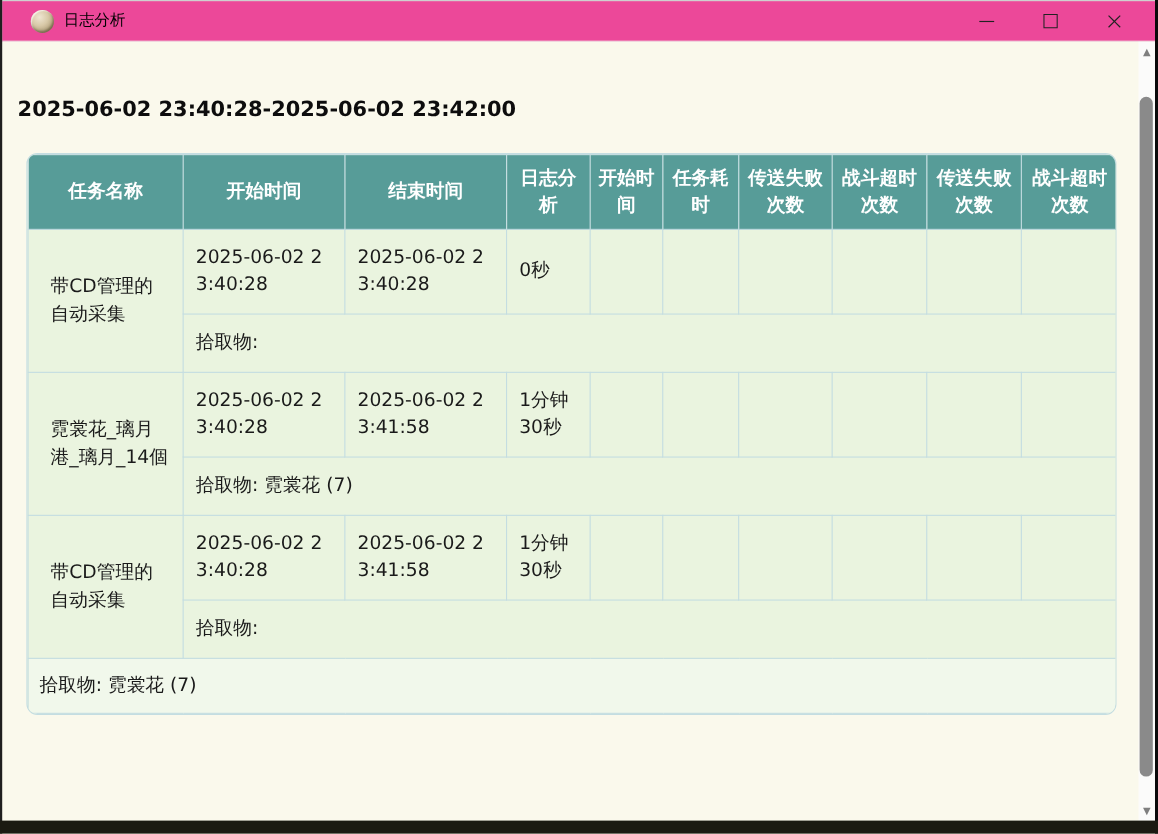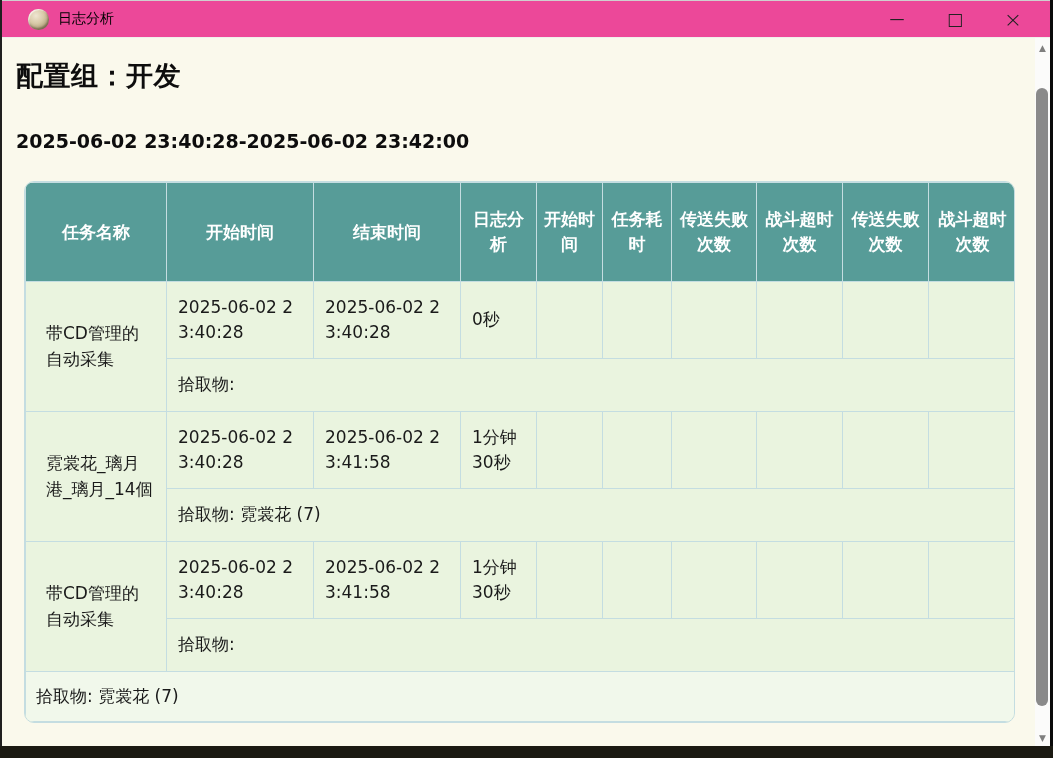--- a/index.html
+++ b/index.html
@@ -75,21 +75,21 @@
     line-height: 1.45;
   }
   .log-table td {
     border: 1.5px solid #c4dde1;
     background: #eaf4df;
     padding: 6px 11px;
     vertical-align: middle;
     line-height: 1.5;
     word-break: break-all;
   }
-  .log-table tr.header-row { height: 99px; }
+  .log-table tr.header-row { height: 68px; }
   .log-table tr.main-row   { height: 77px; }
   .log-table tr.sub-row    { height: 53px; }
   .log-table tr.footer-row { height: 50px; }
   td.task-cell  { padding-left: 20px; }
   td.footer-cell{ background: #f1f8eb; padding-left: 10px; }
 
   
   .scrollbar {
     position: absolute; top: 38px; right: 3px; bottom: 12px; width: 15px;
     background: #fbfbfa;
@@ -118,21 +118,20 @@
   <div class="app-icon"></div>
   <div class="titlebar-text">日志分析</div>
   <div class="win-controls">
     <div class="win-btn minimize">—</div>
     <div class="win-btn maximize">□</div>
     <div class="win-btn close">×</div>
   </div>
 </div>
 
 <div class="content">
-  <div class="page-title">配置组：开发</div>
   <div class="time-range">2025-06-02 23:40:28-2025-06-02 23:42:00</div>
 
   <div class="table-wrap">
     <table class="log-table">
       <colgroup>
         <col style="width:141px">
           <col style="width:147px">
           <col style="width:147px">
           <col style="width:76px">
         <col style="width:66px">

